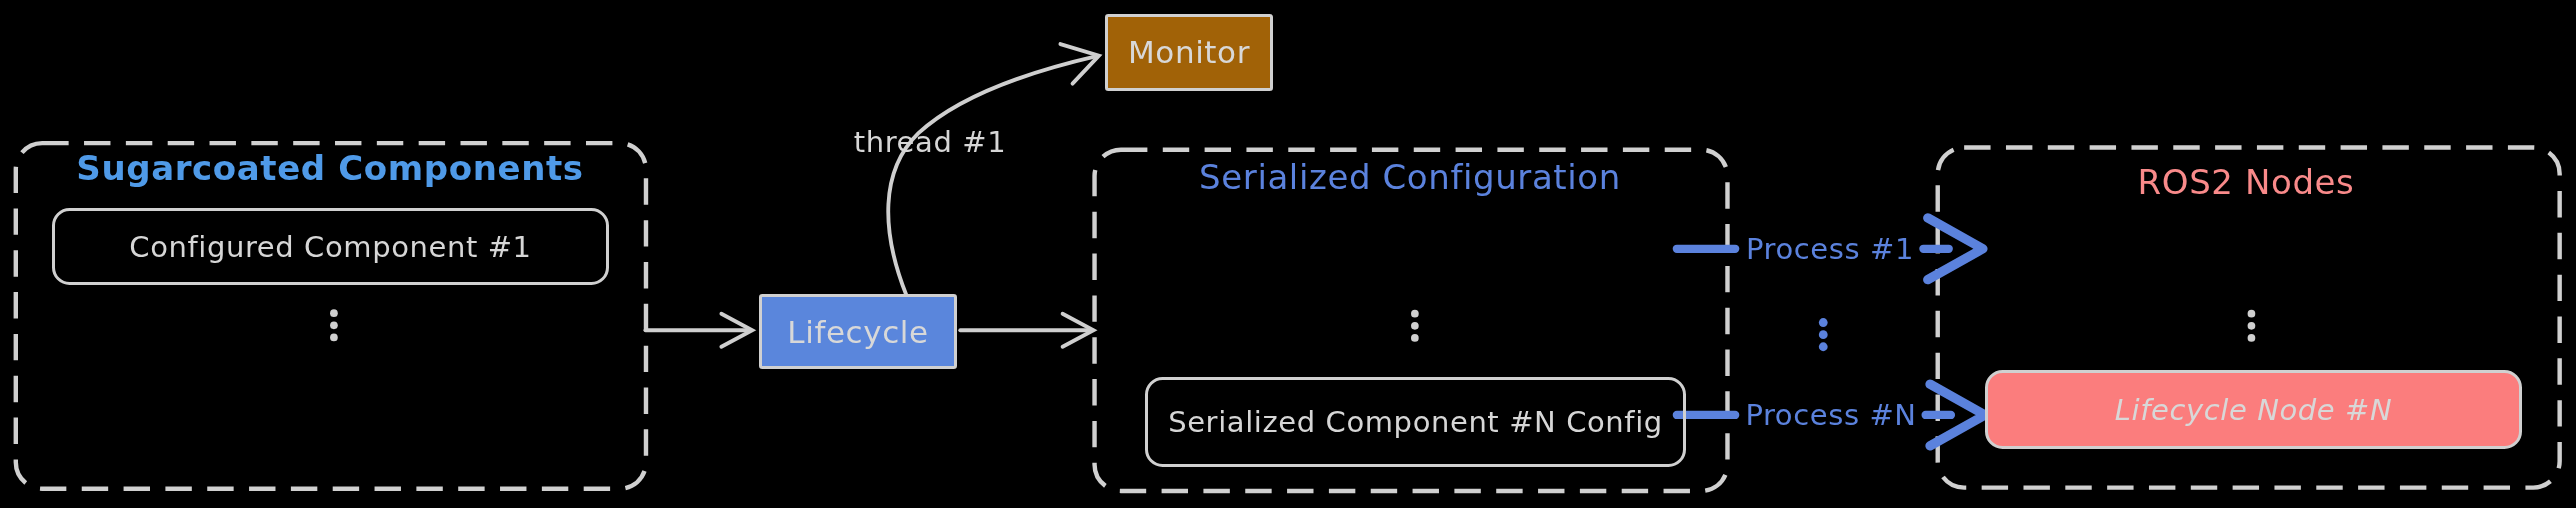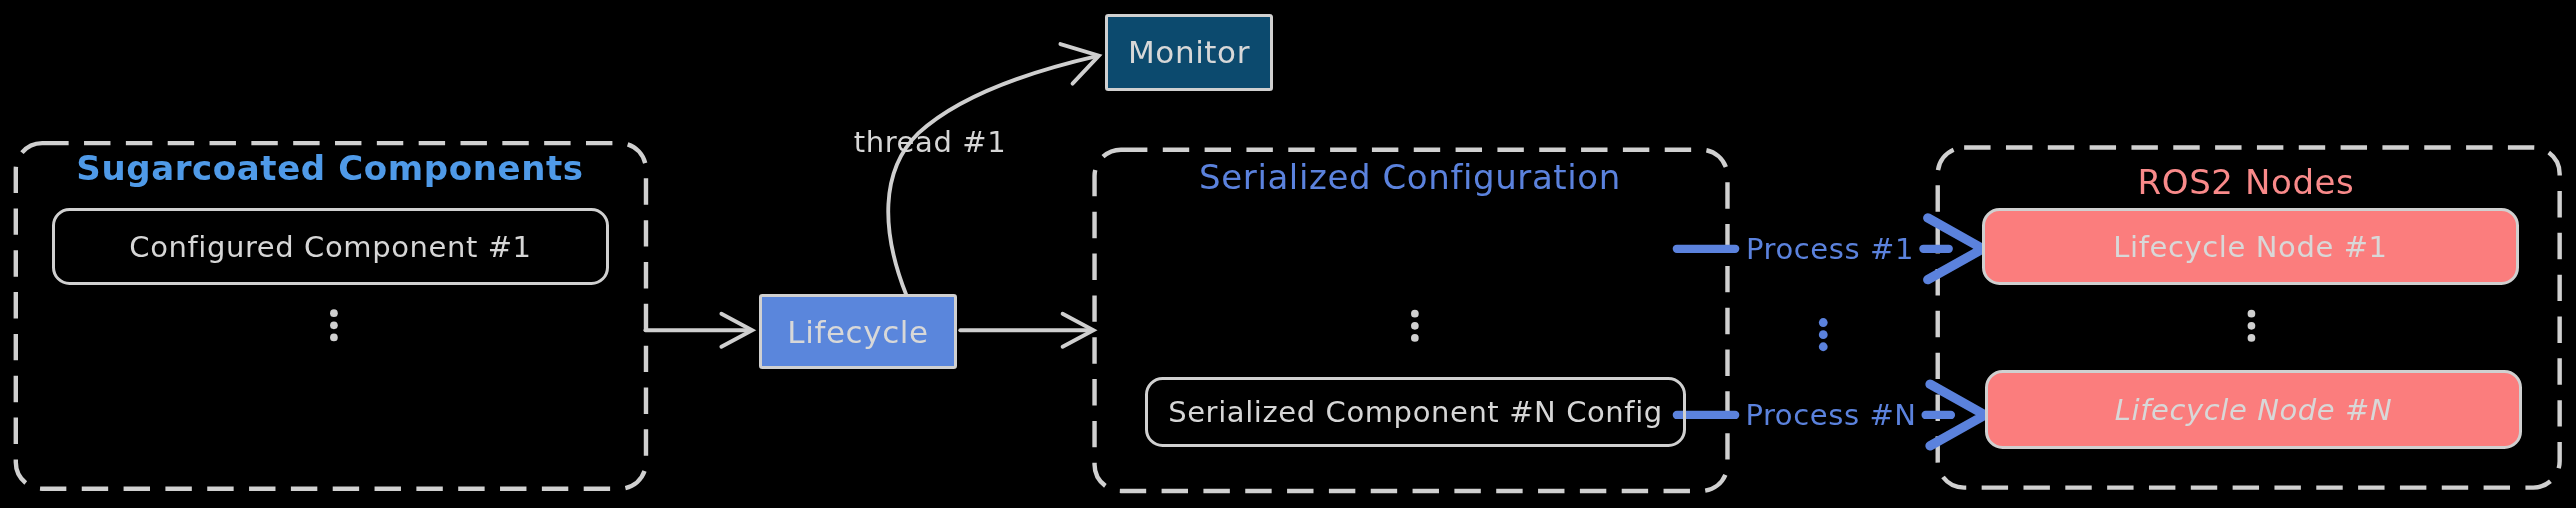--- a/index.html
+++ b/index.html
@@ -68,21 +68,21 @@
     align-items: center;
     justify-content: center;
     font-size: 31px;
     color: #d8d8d8;
     white-space: nowrap;
     letter-spacing: 0.6px;
     box-sizing: border-box;
     border-radius: 3.3px;
   }
   .node-rect.blue { background: #5a86dc; }
-  .node-rect.salmon { background: #0c4a6e; }
+  .node-rect.salmon { background: #a16207; }
 </style>
 </head>
 <body>
 
 <div class="canvas">
 
   <svg class="overlay" viewBox="0 0 4679 923">
 
     <rect x="28" y="260" width="1145" height="628" rx="48" fill="none" stroke="#d0d0d0" stroke-width="8" stroke-dasharray="48 28"></rect>
     <rect x="1988" y="272" width="1150" height="620" rx="48" fill="none" stroke="#d0d0d0" stroke-width="8" stroke-dasharray="48 28"></rect>
@@ -136,23 +136,22 @@
         <circle cx="3312" cy="630" r="8"></circle>
     </g>
   </svg>
 
   <div class="label group-title title-sky" style="left:330px; top:168px;">Sugarcoated Components</div>
   <div class="label group-title title-cornflower" style="left:1410px; top:177px;">Serialized Configuration</div>
   <div class="label group-title title-salmon" style="left:2246px; top:182px;">ROS2 Nodes</div>
 
   <div class="item-box" style="left:52px; top:208px; width:557px; height:77px;">Configured Component #1</div>
 
-  <div class="item-box" style="left:1145px; top:377px; width:541px; height:70px;text-align:center;">Serialized Component #N Config</div>
+  <div class="item-box" style="left:1145px; top:377px; width:541px; height:90px;text-align:center;">Serialized Component #N Config</div>
 
-  <div class="item-box salmon" style="left:1982px; top:208px; width:537px; height:77px;">Lifecycle Node #1</div>
   <div class="item-box salmon" style="left:1985px; top:370px; width:537px; height:79px;font-style:italic;">Lifecycle Node #N</div>
 
   <div class="node-rect blue" style="left:759px; top:294px; width:198px; height:75px;">Lifecycle</div>
   <div class="node-rect salmon" style="left:1105px; top:13.8px; width:168px; height:77px;">Monitor</div>
 
   <div class="label edge-label-gray" style="left:930px; top:142px;">thread #1</div>
   <div class="label edge-label-blue" style="left:1830px; top:249px;">Process #1</div>
   <div class="label edge-label-blue" style="left:1831px; top:415px;">Process #N</div>
 
 </div>

